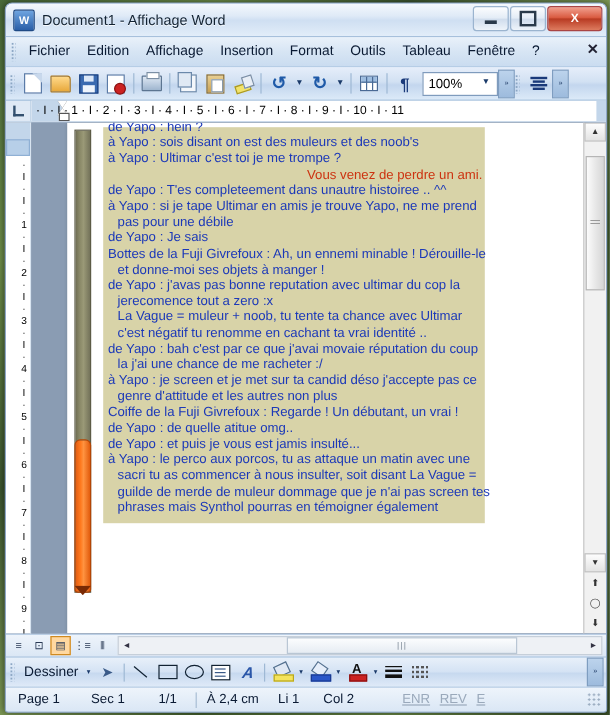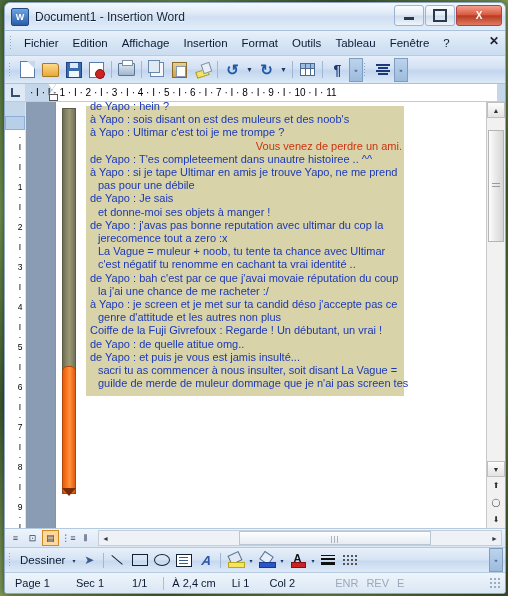--- a/index.html
+++ b/index.html
@@ -390,37 +390,37 @@
   #statusbar {
     height: 20px; flex: none;
     background: linear-gradient(180deg,#eef4fb,#dae7f5);
     border-top: 1px solid #b4cae1;
     display: flex; align-items: center;
     font-size: 11px; color: #0a1a33;
     padding: 0 4px;
   }
   .st-cell { padding: 0 6px; white-space: nowrap; }
   .st-sep { width: 1px; height: 13px; background: #a9bed4; margin: 0 2px; }
-  .st-dim { color: #9aa9bb; padding: 0 4px; }
+  .st-dim { color: #9aa9bb; padding: 0 4px; text-decoration: underline; }
   #st-grip {
     margin-left: auto; width: 12px; height: 12px;
     background-image: radial-gradient(circle, #9aacc0 35%, transparent 38%);
     background-size: 4px 4px;
   }
 </style>
 </head>
 <body>
 
 <div id="desktop"></div>
 
 <div id="word-window">
 
   <div id="titlebar">
     <div class="wicon">W</div>
-    <div id="title-text">Document1 - Insertion Word</div>
+    <div id="title-text">Document1 - Affichage Word</div>
     <div id="caption-buttons">
       <div class="cap-btn">
         <div class="cap-glyph-min"></div>
       </div>
       <div class="cap-btn">
         <div class="cap-glyph-max"></div>
       </div>
       <div class="cap-btn close">X</div>
     </div>
   </div>
@@ -477,20 +477,24 @@
       </div>
     <div class="tb-arrow">▼</div>
     <div class="tb-sep"></div>
     <div class="tb-btn">
         <span class="ic-table"></span>
       </div>
     <div class="tb-sep"></div>
     <div class="tb-btn">
         <span class="ic-pilcrow">¶</span>
       </div>
+    <div id="zoom-combo">
+      <span>100%</span>
+      <span class="cbarrow">▼</span>
+    </div>
     <div class="tb-overflow">
       <span>»</span>
     </div>
     <div class="grip"></div>
     <div class="tb-btn">
       <span class="ic-align">
           <i></i>
           <i></i>
           <i></i>
           <i></i>
@@ -535,34 +539,37 @@
         <div id="chat-block">
 
         <div class="ln first"><span>de </span><b>Yapo</b><span> : hein ?</span></div>
             <div class="ln"><span>à </span><b>Yapo</b><span> : sois disant on est des muleurs et des noob's</span></div>
             <div class="ln"><span>à </span><b>Yapo</b><span> : Ultimar c'est toi je me trompe ?</span></div>
             <div class="ln red">Vous venez de perdre un ami.</div>
             <div class="ln"><span>de </span><b>Yapo</b><span> : T'es completeement dans unautre histoiree .. ^^</span></div>
             <div class="ln"><span>à </span><b>Yapo</b><span> : si je tape Ultimar en amis je trouve Yapo, ne me prend</span></div>
             <div class="ln cont">pas pour une débile</div>
             <div class="ln"><span>de </span><b>Yapo</b><span> : Je sais</span></div>
+            <div class="ln">Bottes de la Fuji Givrefoux : Ah, un ennemi minable ! Dérouille-le</div>
             <div class="ln cont">et donne-moi ses objets à manger !</div>
             <div class="ln"><span>de </span><b>Yapo</b><span> : j'avas pas bonne reputation avec ultimar du cop la</span></div>
             <div class="ln cont">jerecomence tout a zero :x</div>
             <div class="ln cont">La Vague = muleur + noob, tu tente ta chance avec Ultimar</div>
             <div class="ln cont">c'est négatif tu renomme en cachant ta vrai identité ..</div>
             <div class="ln"><span>de </span><b>Yapo</b><span> : bah c'est par ce que j'avai movaie réputation du coup</span></div>
             <div class="ln cont">la j'ai une chance de me racheter :/</div>
             <div class="ln"><span>à </span><b>Yapo</b><span> : je screen et je met sur ta candid déso j'accepte pas ce</span></div>
             <div class="ln cont">genre d'attitude et les autres non plus</div>
             <div class="ln">Coiffe de la Fuji Givrefoux : Regarde ! Un débutant, un vrai !</div>
             <div class="ln"><span>de </span><b>Yapo</b><span> : de quelle atitue omg..</span></div>
             <div class="ln"><span>de </span><b>Yapo</b><span> : et puis je vous est jamis insulté...</span></div>
+            <div class="ln"><span>à </span><b>Yapo</b><span> : le perco aux porcos, tu as attaque un matin avec une</span></div>
             <div class="ln cont">sacri tu as commencer à nous insulter, soit disant La Vague =</div>
             <div class="ln cont">guilde de merde de muleur dommage que je n'ai pas screen tes</div>
+            <div class="ln cont">phrases mais Synthol pourras en témoigner également</div>
           </div>
       </div>
 
       <div id="vscroll">
         <div class="sb-btn">▲</div>
         <div id="sb-track-top"></div>
         <div id="sb-thumb">
           <div class="grip3"></div>
         </div>
         <div id="sb-spacer"></div>

